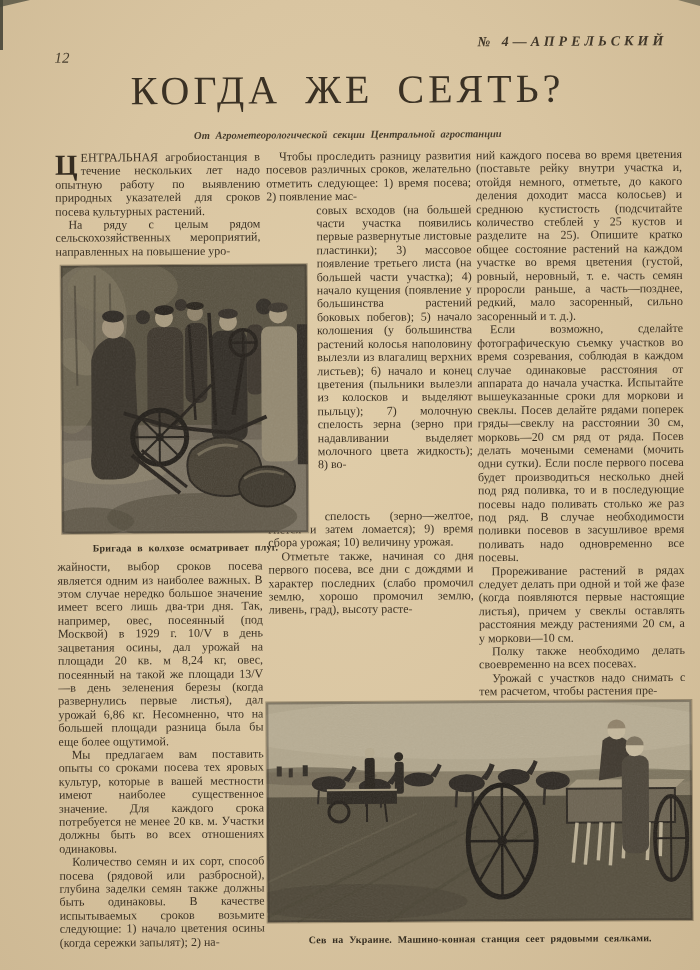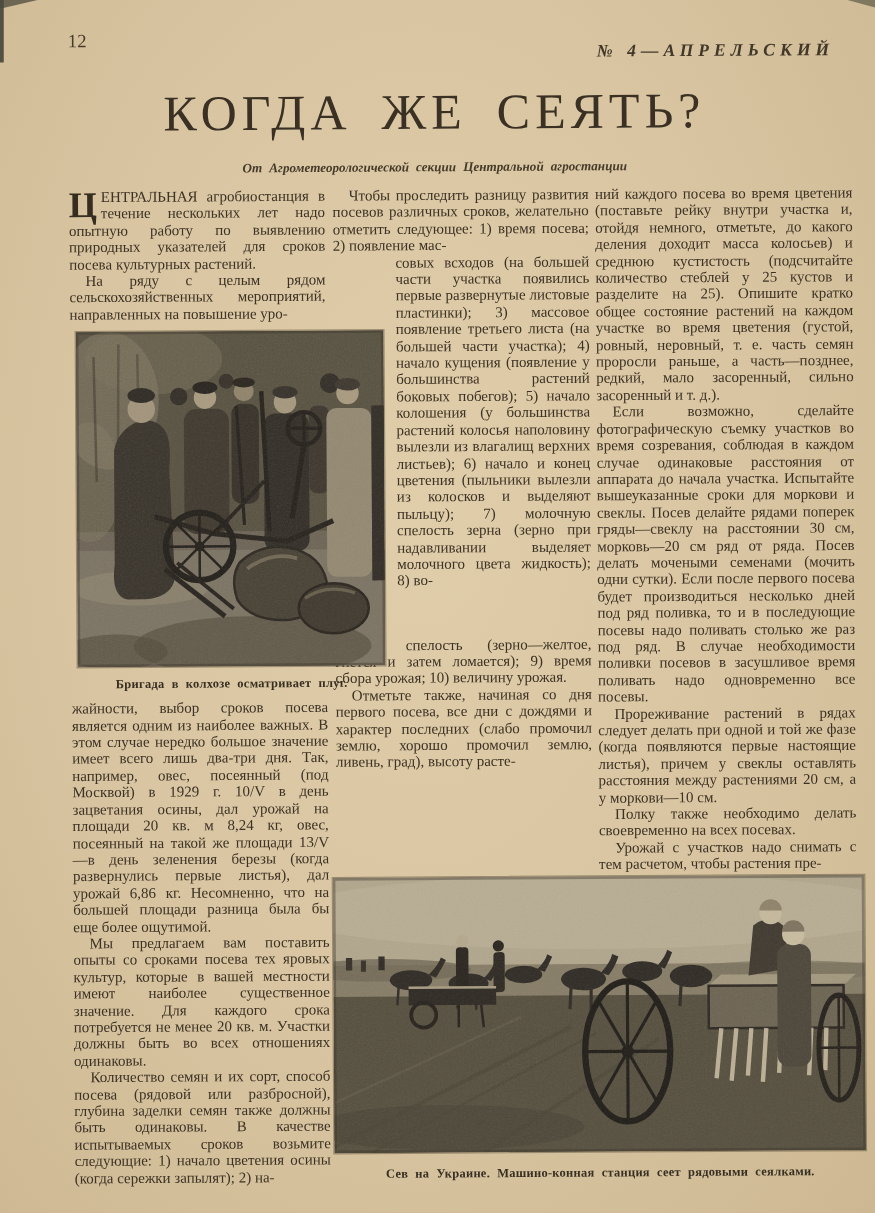--- a/index.html
+++ b/index.html
@@ -16,21 +16,21 @@
   .sheet{
     position:absolute;left:0;top:0;width:700px;height:970px;
     transform:rotate(-0.35deg);
     color:#3c3225;
   }
   
   .edge-left{position:absolute;left:0;top:0;width:3px;height:50px;background:#3f3e32;opacity:.85;}
   .corner-tl{position:absolute;left:0;top:0;width:0;height:0;border-top:7px solid #4a493b;border-right:30px solid transparent;opacity:.75;}
   .corner-tr{position:absolute;right:0;top:0;width:0;height:0;border-top:6px solid #4a493b;border-left:22px solid transparent;opacity:.6;}
 
-  .pagenum{position:absolute;left:57px;top:24px;font-size:15px;color:#463c2c;}
+  .pagenum{position:absolute;left:57px;top:48px;font-style:italic;font-size:15px;color:#463c2c;}
   .issue{position:absolute;right:30px;top:35px;font-style:italic;font-weight:bold;
          font-size:14px;letter-spacing:4px;color:#42382a;}
   .title{position:absolute;left:0;right:0;top:66px;margin:0;text-align:center;
          font-size:40px;font-weight:400;letter-spacing:4px;word-spacing:10px;color:#3a3124;}
   .subtitle{position:absolute;left:0;right:0;top:129px;text-align:center;
          font-size:10.5px;font-weight:bold;font-style:italic;word-spacing:3px;color:#453b2b;}
 
   .col{position:absolute;top:150px;width:205px;font-size:12px;line-height:13.4px;
        text-align:justify;color:#3c3225;}
   .col1{left:57px;}

